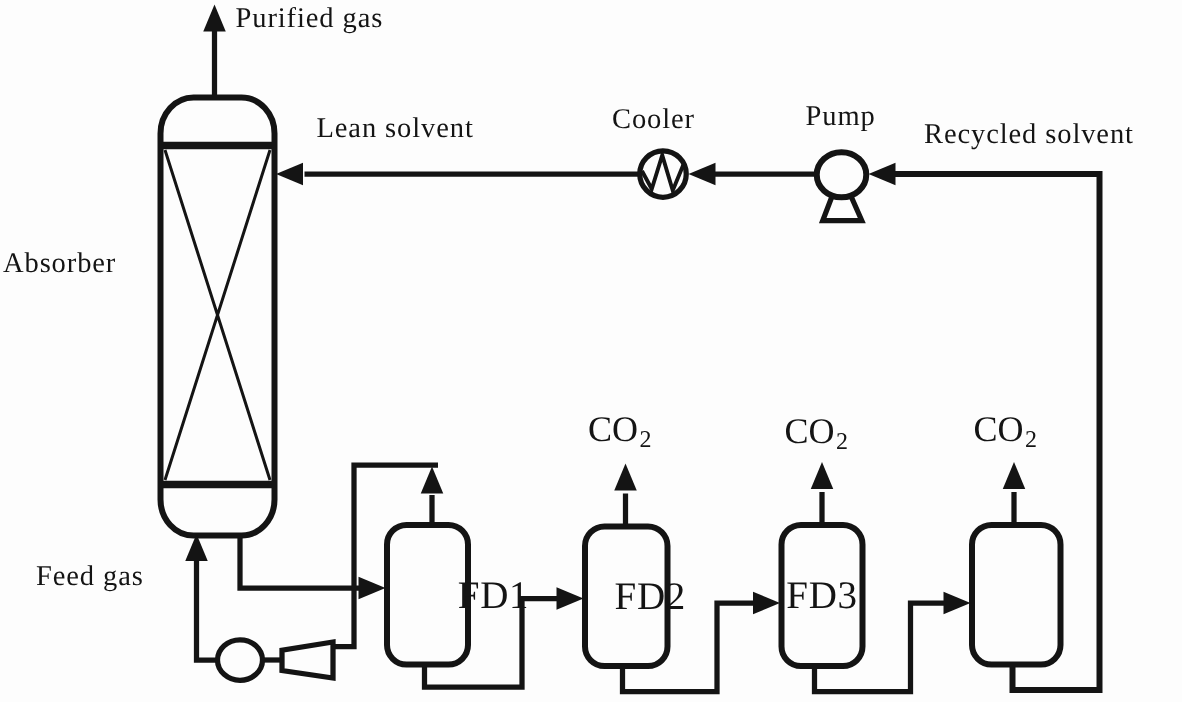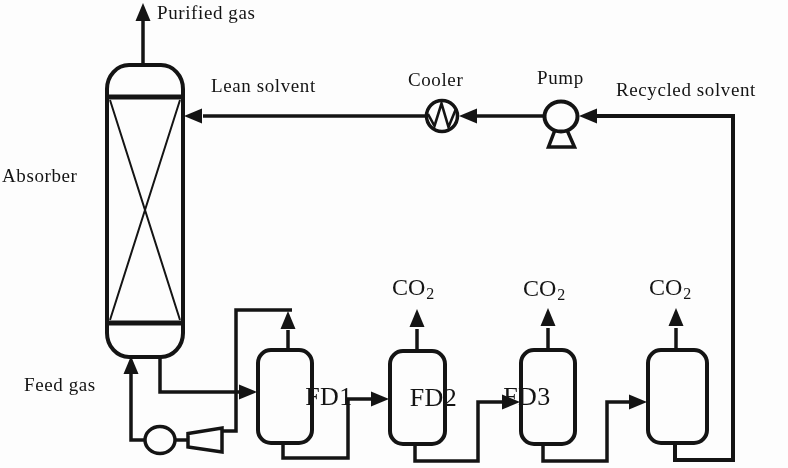--- a/index.html
+++ b/index.html
@@ -112,15 +112,15 @@
   <div class="lbl" style="left:616px; top:78px;">Recycled solvent</div>
   <div class="lbl" style="left:2px; top:164px;">Absorber</div>
   <div class="lbl" style="left:24px; top:373px;">Feed gas</div>
 
   <div class="co2-lbl" style="left:392px; top:274px;"><span>CO</span><sub>2</sub></div>
   <div class="co2-lbl" style="left:523px; top:275px;"><span>CO</span><sub>2</sub></div>
   <div class="co2-lbl" style="left:649px; top:274px;"><span>CO</span><sub>2</sub></div>
 
   <div class="fd-lbl" style="left:258px; top:350px; width:54px; height:93px;margin-left:44px;">FD1</div>
   <div class="fd-lbl" style="left:390px; top:351px; width:55px; height:93px;margin-left:16px;">FD2</div>
-  <div class="fd-lbl" style="left:500px; top:350px; width:54px; height:94px;">FD3</div>
+  <div class="fd-lbl" style="left:521px; top:350px; width:54px; height:94px;">FD3</div>
 
 </div>
 
 </body></html>

